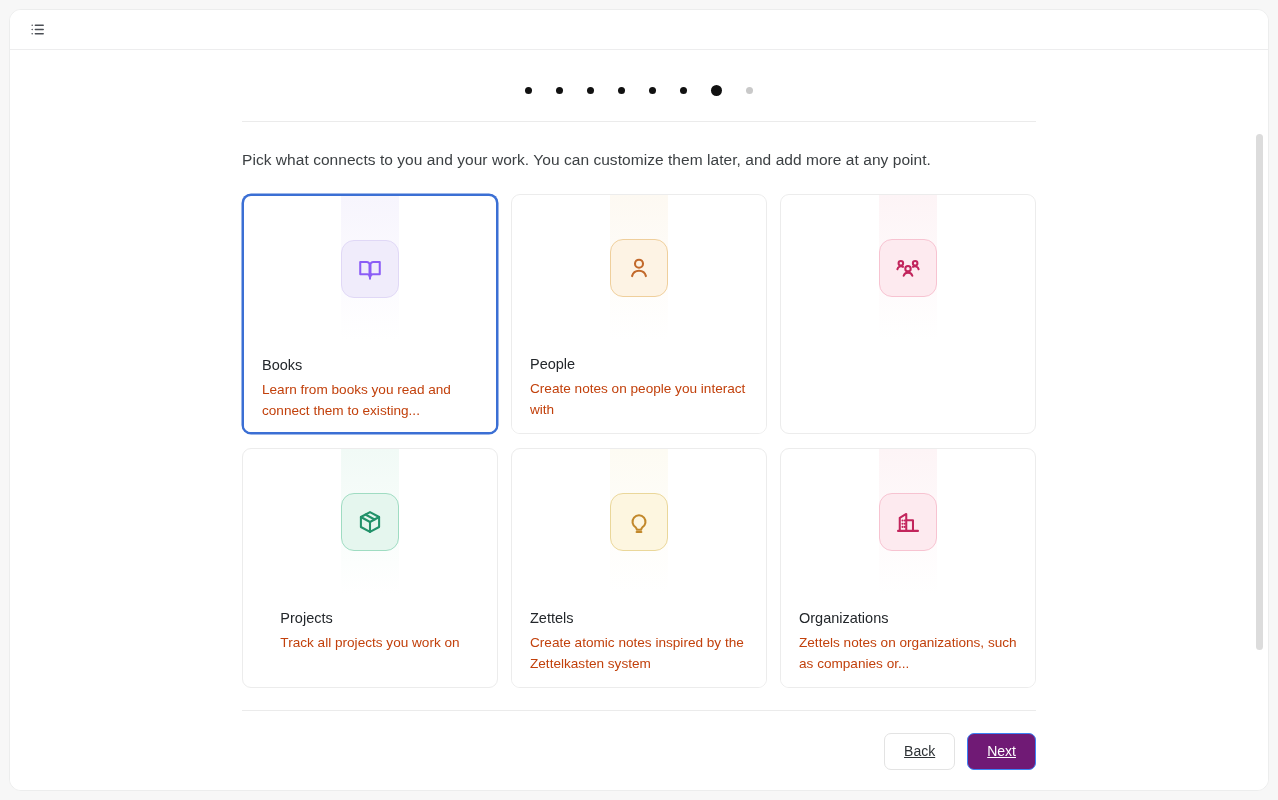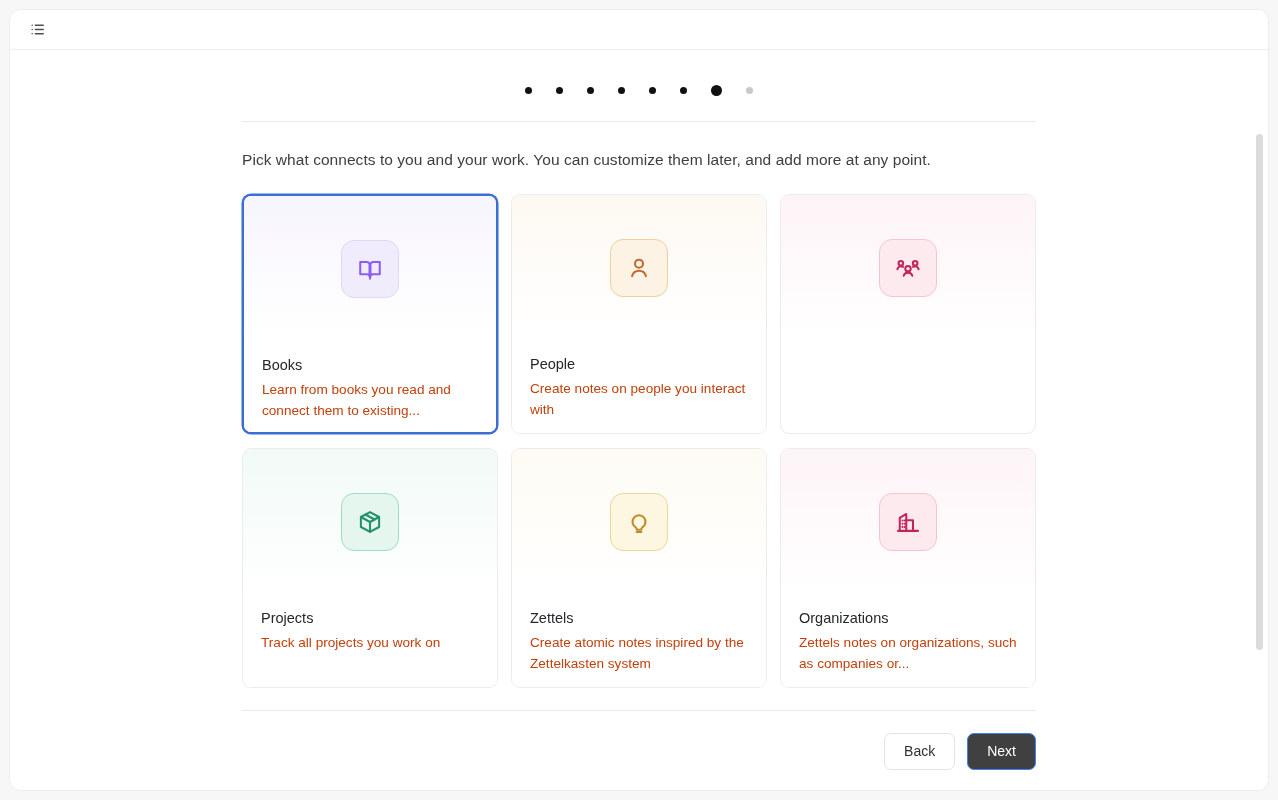--- a/index.html
+++ b/index.html
@@ -119,20 +119,21 @@
     width: 256px;
     height: 240px;
     background: #ffffff;
     border: 1px solid #ececec;
     border-radius: 9px;
     overflow: hidden;
     display: flex;
     flex-direction: column;
     cursor: pointer;
     position: relative;
+    align-items: center;
   }
   .card.selected {
     border: 2px solid #3b6fd4;
     box-shadow: 0 0 0 0.5px #3b6fd4;
   }
 
   .card-art {
     height: 145px;
     min-height: 145px;
     display: flex;
@@ -183,28 +184,29 @@
     margin-top: 22px;
     padding-bottom: 30px;
   }
   .btn {
     font-family: "Liberation Sans", sans-serif;
     font-size: 14px;
     border-radius: 7px;
     padding: 9px 19px;
     cursor: pointer;
     line-height: 17px;
+    text-decoration: underline;
   }
   .btn-secondary {
     background: #ffffff;
     border: 1px solid #e3e3e3;
     color: #2d3135;
   }
   .btn-primary {
-    background: #404040;
+    background: #701a75;
     border: 1px solid #3b82f6;
     color: #ffffff;
   }
 
   
   .scrollbar-track {
     position: absolute;
     right: 3px;
     top: 0;
     width: 11px;

